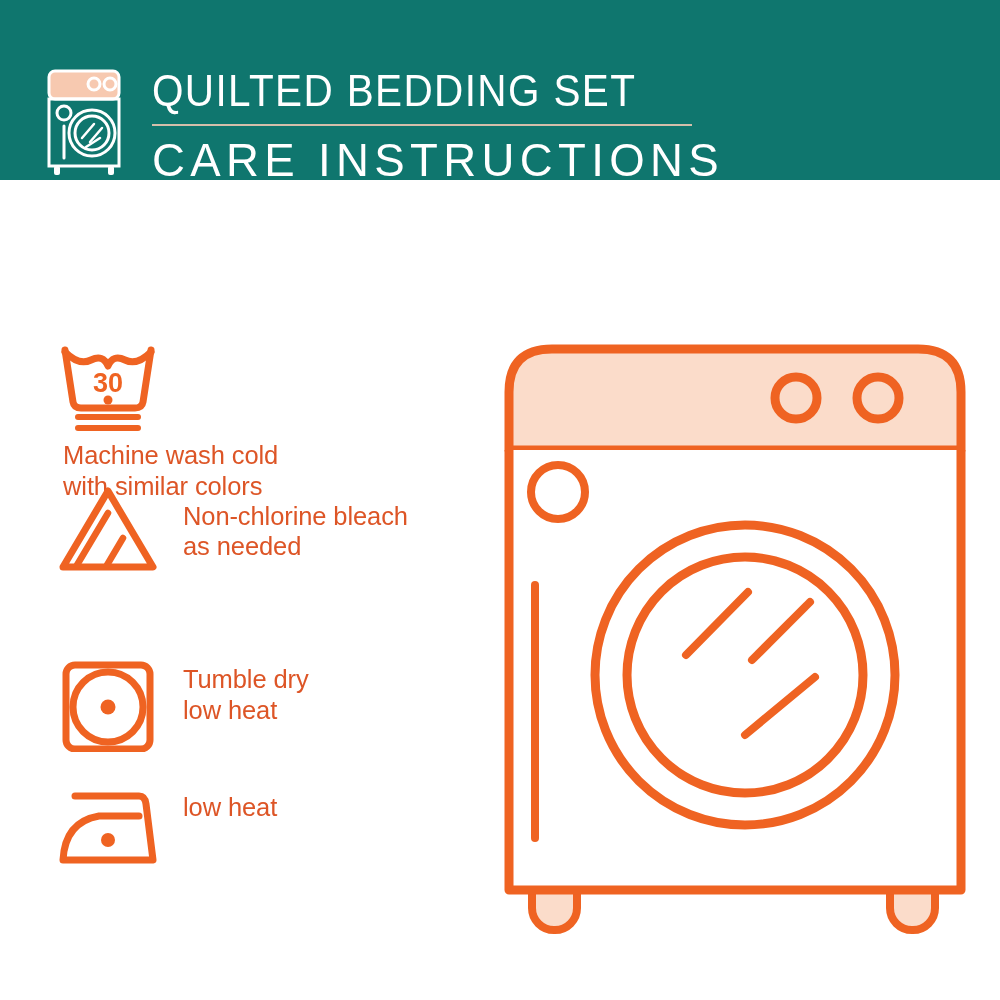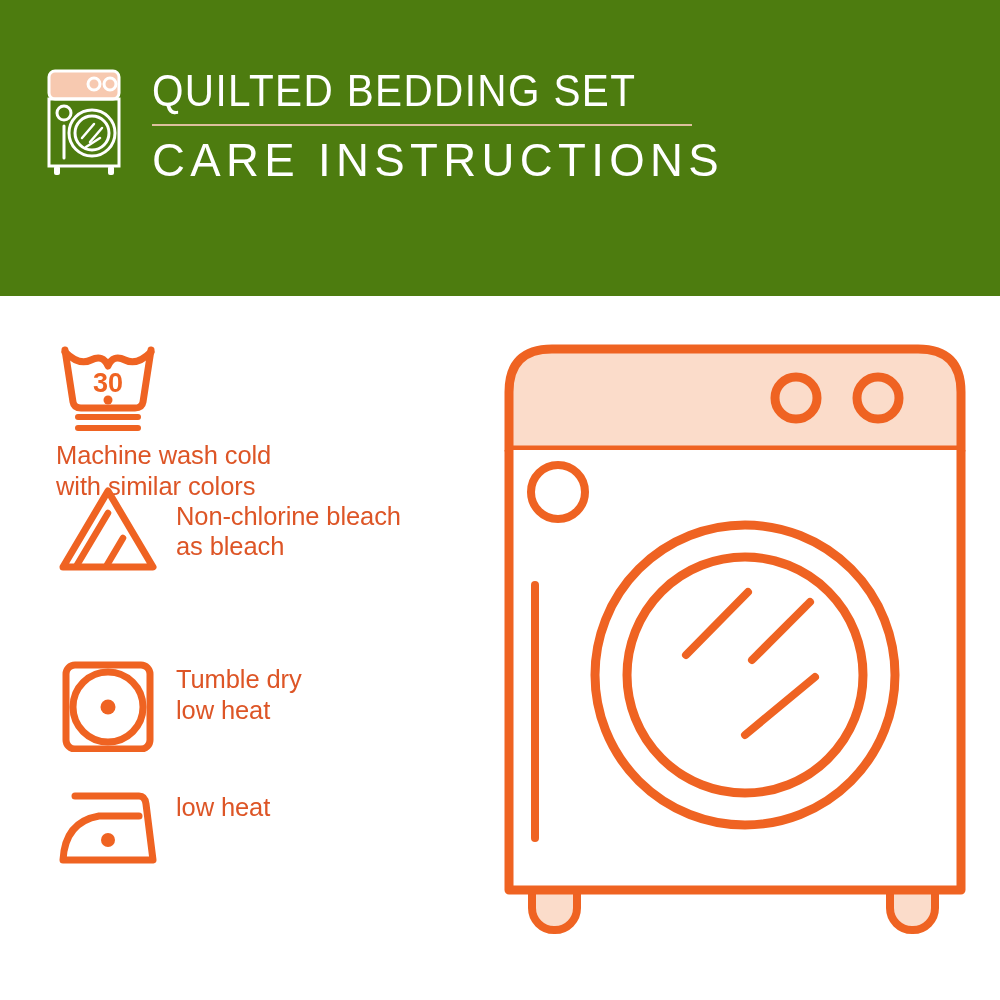--- a/index.html
+++ b/index.html
@@ -6,22 +6,22 @@
   html,body { width:1000px; height:1000px; }
   body {
     background:#ffffff;
     font-family:"Liberation Sans", sans-serif;
     position:relative;
     overflow:hidden;
   }
 
   
   .header {
-    position:absolute; left:0; top:0; width:1000px; height:296px;
-    background:#4d7c0f;
+    position:absolute; left:0; top:0; width:1000px; height:180px;
+    background:#0f766e;
   }
   .header-inner {
     position:absolute; left:44px; top:62px;
     display:flex; align-items:flex-start;
   }
   .header-logo { width:86px; height:110px; flex:0 0 auto; margin-top:6px; }
   .header-titles { margin-left:22px; padding-top:4px; }
   .title-main {
     color:#ffffff;
     font-size:44px;
@@ -51,21 +51,21 @@
   .care-list {
     position:absolute; left:0; top:240px; width:500px; height:760px;
   }
   .care-row {
     position:absolute; left:48px;
     display:flex; align-items:flex-start;
     width:430px;
   }
   .care-row .sym { flex:0 0 auto; width:120px; display:flex; justify-content:center; }
   .care-row .txt {
-    margin-left:8px;
+    margin-left:15px;
     color:#dd5526;
     font-size:25.5px;
     line-height:30.5px;
     letter-spacing:-0.1px;
     font-weight:400;
     padding-top:4px;
   }
   .r0 { top:100px;flex-direction:column; }
   .r1 { top:243px;align-items:center; }
   .r2 { top:420px; }
@@ -130,21 +130,21 @@
   <div class="care-row r1">
     <div class="sym">
       <svg width="110" height="92" viewBox="0 0 110 92">
         <path d="M55 8 L100 84 L10 84 Z" fill="none" stroke="#ef6322" stroke-width="7" stroke-linejoin="round"></path>
         <line x1="55" y1="30" x2="24" y2="82" stroke="#ef6322" stroke-width="6.5" stroke-linecap="round"></line>
         <line x1="70" y1="55" x2="54" y2="82" stroke="#ef6322" stroke-width="6.5" stroke-linecap="round"></line>
       </svg>
     </div>
     <div class="txt">
       <div>Non-chlorine bleach</div>
-      <div>as bleach</div>
+      <div>as needed</div>
     </div>
   </div>
 
   <div class="care-row r2">
     <div class="sym">
       <svg width="110" height="92" viewBox="0 0 110 92">
         <rect x="13" y="5" width="84" height="84" rx="9" ry="9" fill="none" stroke="#ef6322" stroke-width="7"></rect>
         <circle cx="55" cy="47" r="35" fill="none" stroke="#ef6322" stroke-width="7"></circle>
         <circle cx="55" cy="47" r="7.5" fill="#ef6322"></circle>
       </svg>

